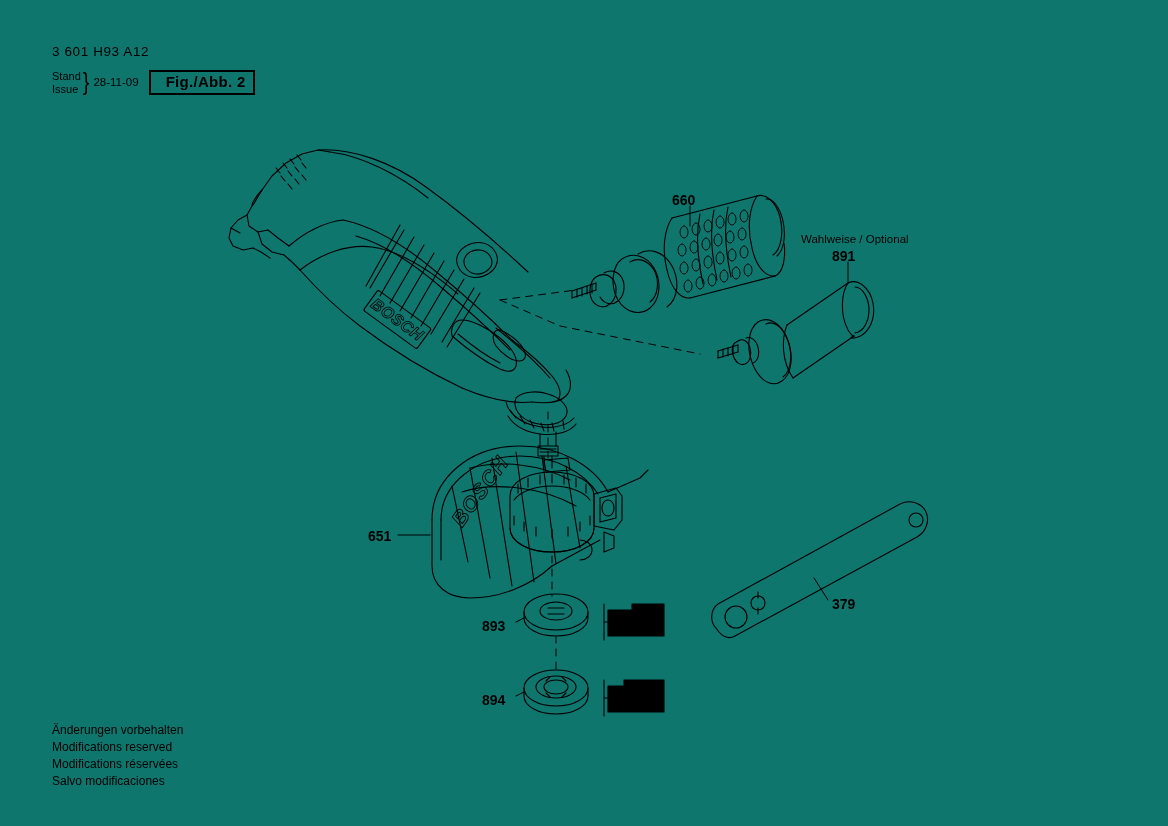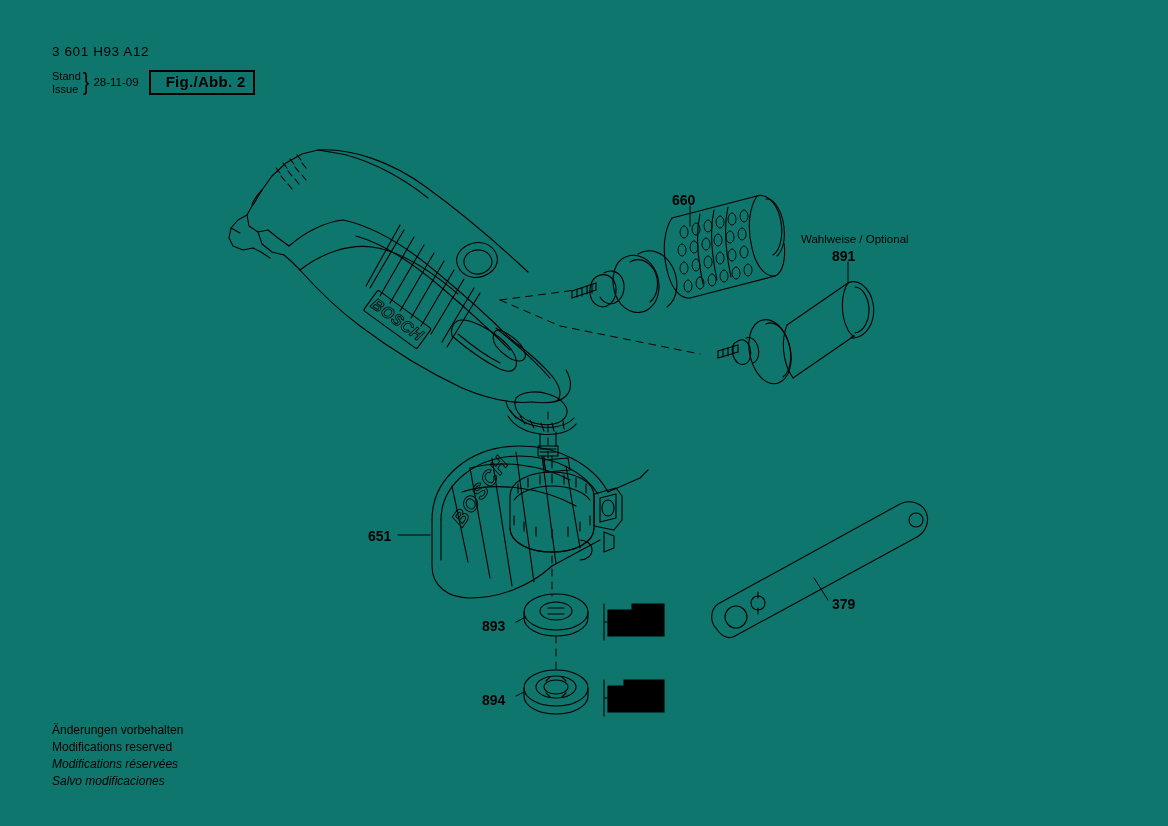--- a/index.html
+++ b/index.html
@@ -64,21 +64,21 @@
 
   
   .footer {
     position: absolute;
     left: 52px;
     top: 722px;
     font-size: 12px;
     line-height: 1.42;
   }
   .footer div { white-space: pre; }
-  .footer .it { font-style: italic; }
+  .footer .it { }
 
   
   #drawing {
     position: absolute;
     left: 0;
     top: 0;
     width: 1168px;
     height: 826px;
   }
   .lbl {

